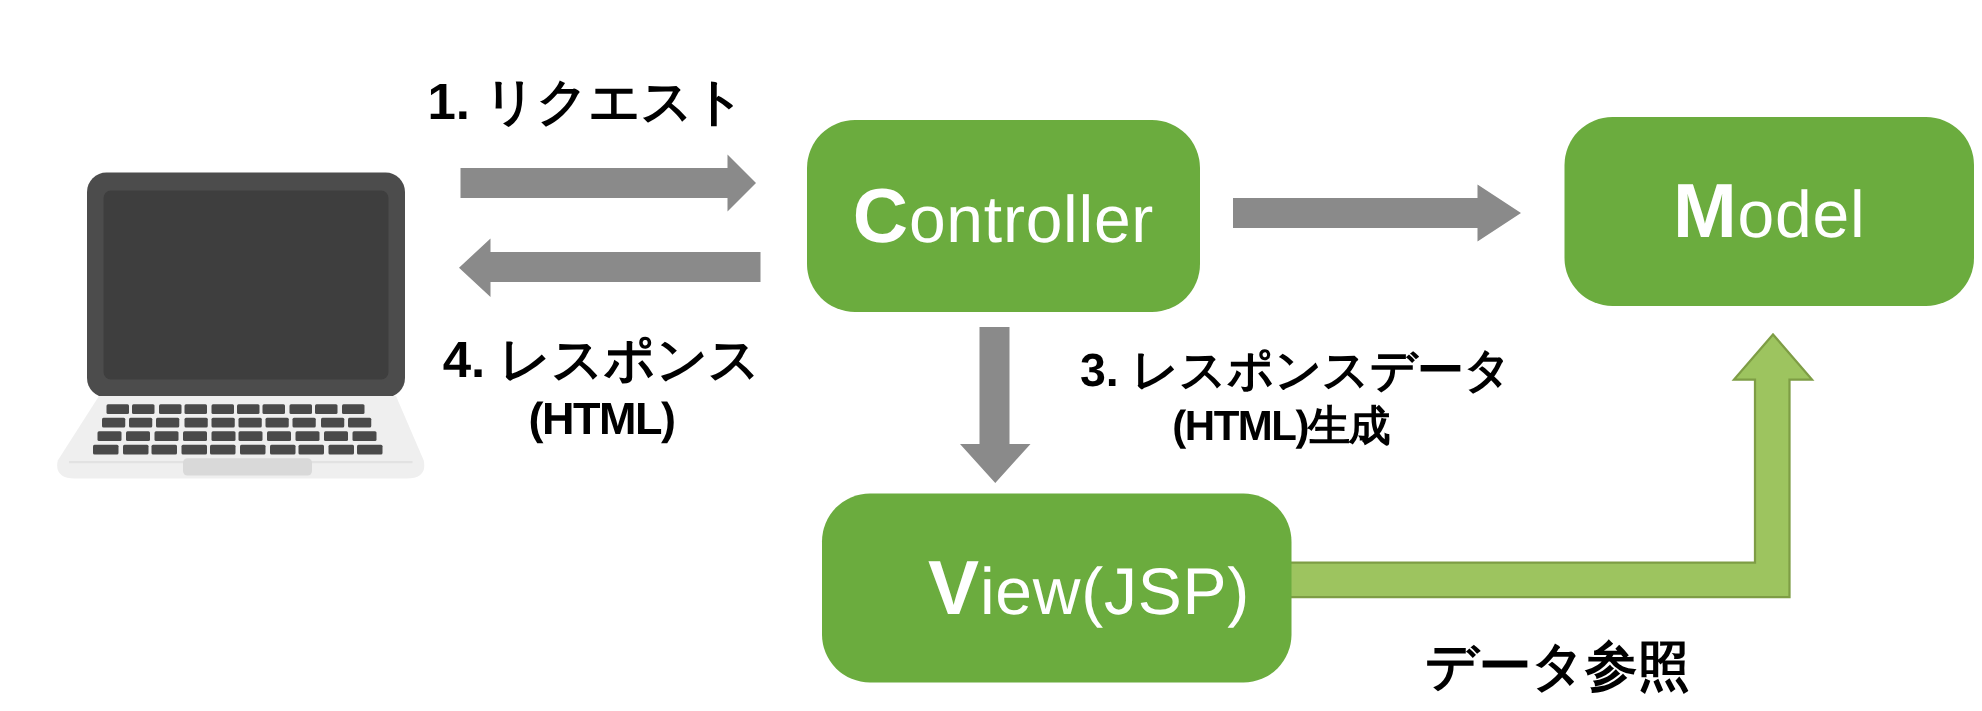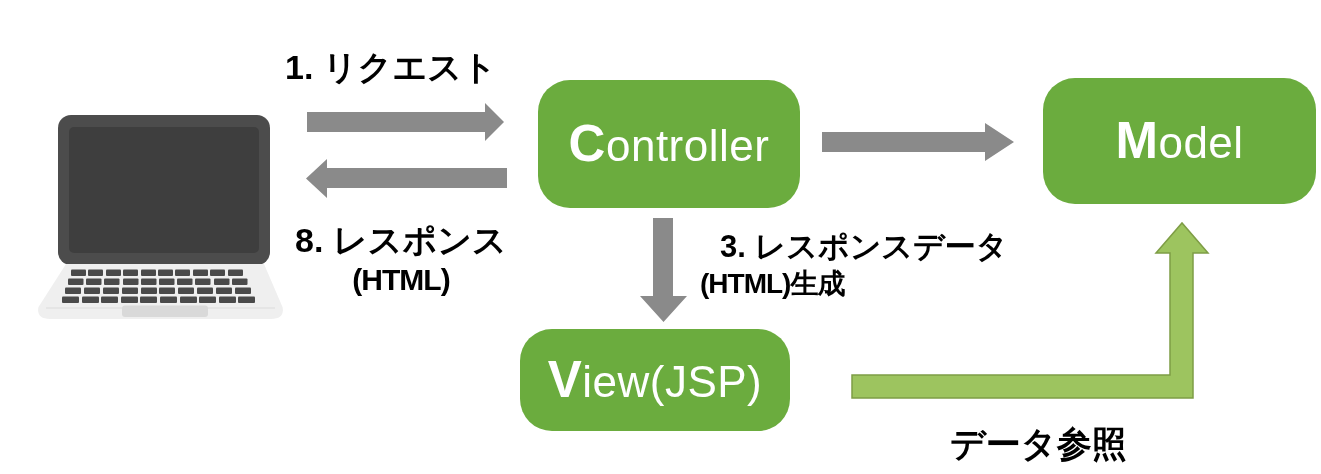--- a/index.html
+++ b/index.html
@@ -9,32 +9,32 @@
   }
   .gfx{position:absolute;left:0;top:0;}
   .lbl{position:absolute;font-weight:700;color:var(--label-text,#000);white-space:nowrap;}
   #lbl-request{left:285px;top:45px;font-size:34px;}
   #lbl-state-update{left:806px;top:46px;font-size:34px;}
   #lbl-response{left:283px;top:219px;width:236px;text-align:center;}
   #lbl-response .l1{font-size:34px;line-height:42px;}
   #lbl-response .l2{font-size:30px;line-height:38px;letter-spacing:-1px;}
   #lbl-response-data{left:700px;top:228px;}
   #lbl-response-data .l1{font-size:31px;line-height:37px;margin-left:20px;}
-  #lbl-response-data .l2{font-size:28px;line-height:37px;letter-spacing:-1px;}
+  #lbl-response-data .l2{font-size:28px;line-height:37px;letter-spacing:-1px;text-align:center;}
   #lbl-client{left:40px;top:350px;width:228px;text-align:center;font-size:32px;}
   #lbl-data-reference{left:950px;top:421px;font-size:35px;}
   .box{
     position:absolute;background:var(--box-green,#6BAC3E);border-radius:32px;
     display:flex;align-items:center;justify-content:center;color:#ffffff;
   }
   .box .txt{font-size:44px;letter-spacing:.5px;line-height:1;}
   .box .lead{font-weight:700;font-size:1.16em;}
   #box-controller{left:538px;top:80px;width:262px;height:128px;}
   #box-model{left:1043px;top:78px;width:273px;height:126px;}
-  #box-view{left:520px;top:329px;width:270px;height:102px;}
+  #box-view{left:548px;top:329px;width:270px;height:126px;padding-left:43px;}
 </style>
 </head>
 <body>
 
 <div class="canvas">
 
   <svg class="gfx" width="1321" height="474" viewBox="0 0 1321 474">
 
     <g>
       <rect x="58" y="115" width="212" height="150" rx="13" style="fill:var(--laptop-bezel,#4C4C4C)"></rect>
@@ -99,21 +99,21 @@
   </div>
   <div class="box" id="box-model">
     <span class="txt"><span class="lead">M</span><span>odel</span></span>
   </div>
   <div class="box" id="box-view">
     <span class="txt"><span class="lead">V</span><span>iew(JSP)</span></span>
   </div>
 
   <div class="lbl" id="lbl-request">1. リクエスト</div>
   <div class="lbl" id="lbl-response">
-    <div class="l1">8. レスポンス</div>
+    <div class="l1">4. レスポンス</div>
     <div class="l2">(HTML)</div>
   </div>
   <div class="lbl" id="lbl-response-data">
     <div class="l1">3. レスポンスデータ</div>
     <div class="l2">(HTML)生成</div>
   </div>
   <div class="lbl" id="lbl-data-reference">データ参照</div>
 
 </div>
 

